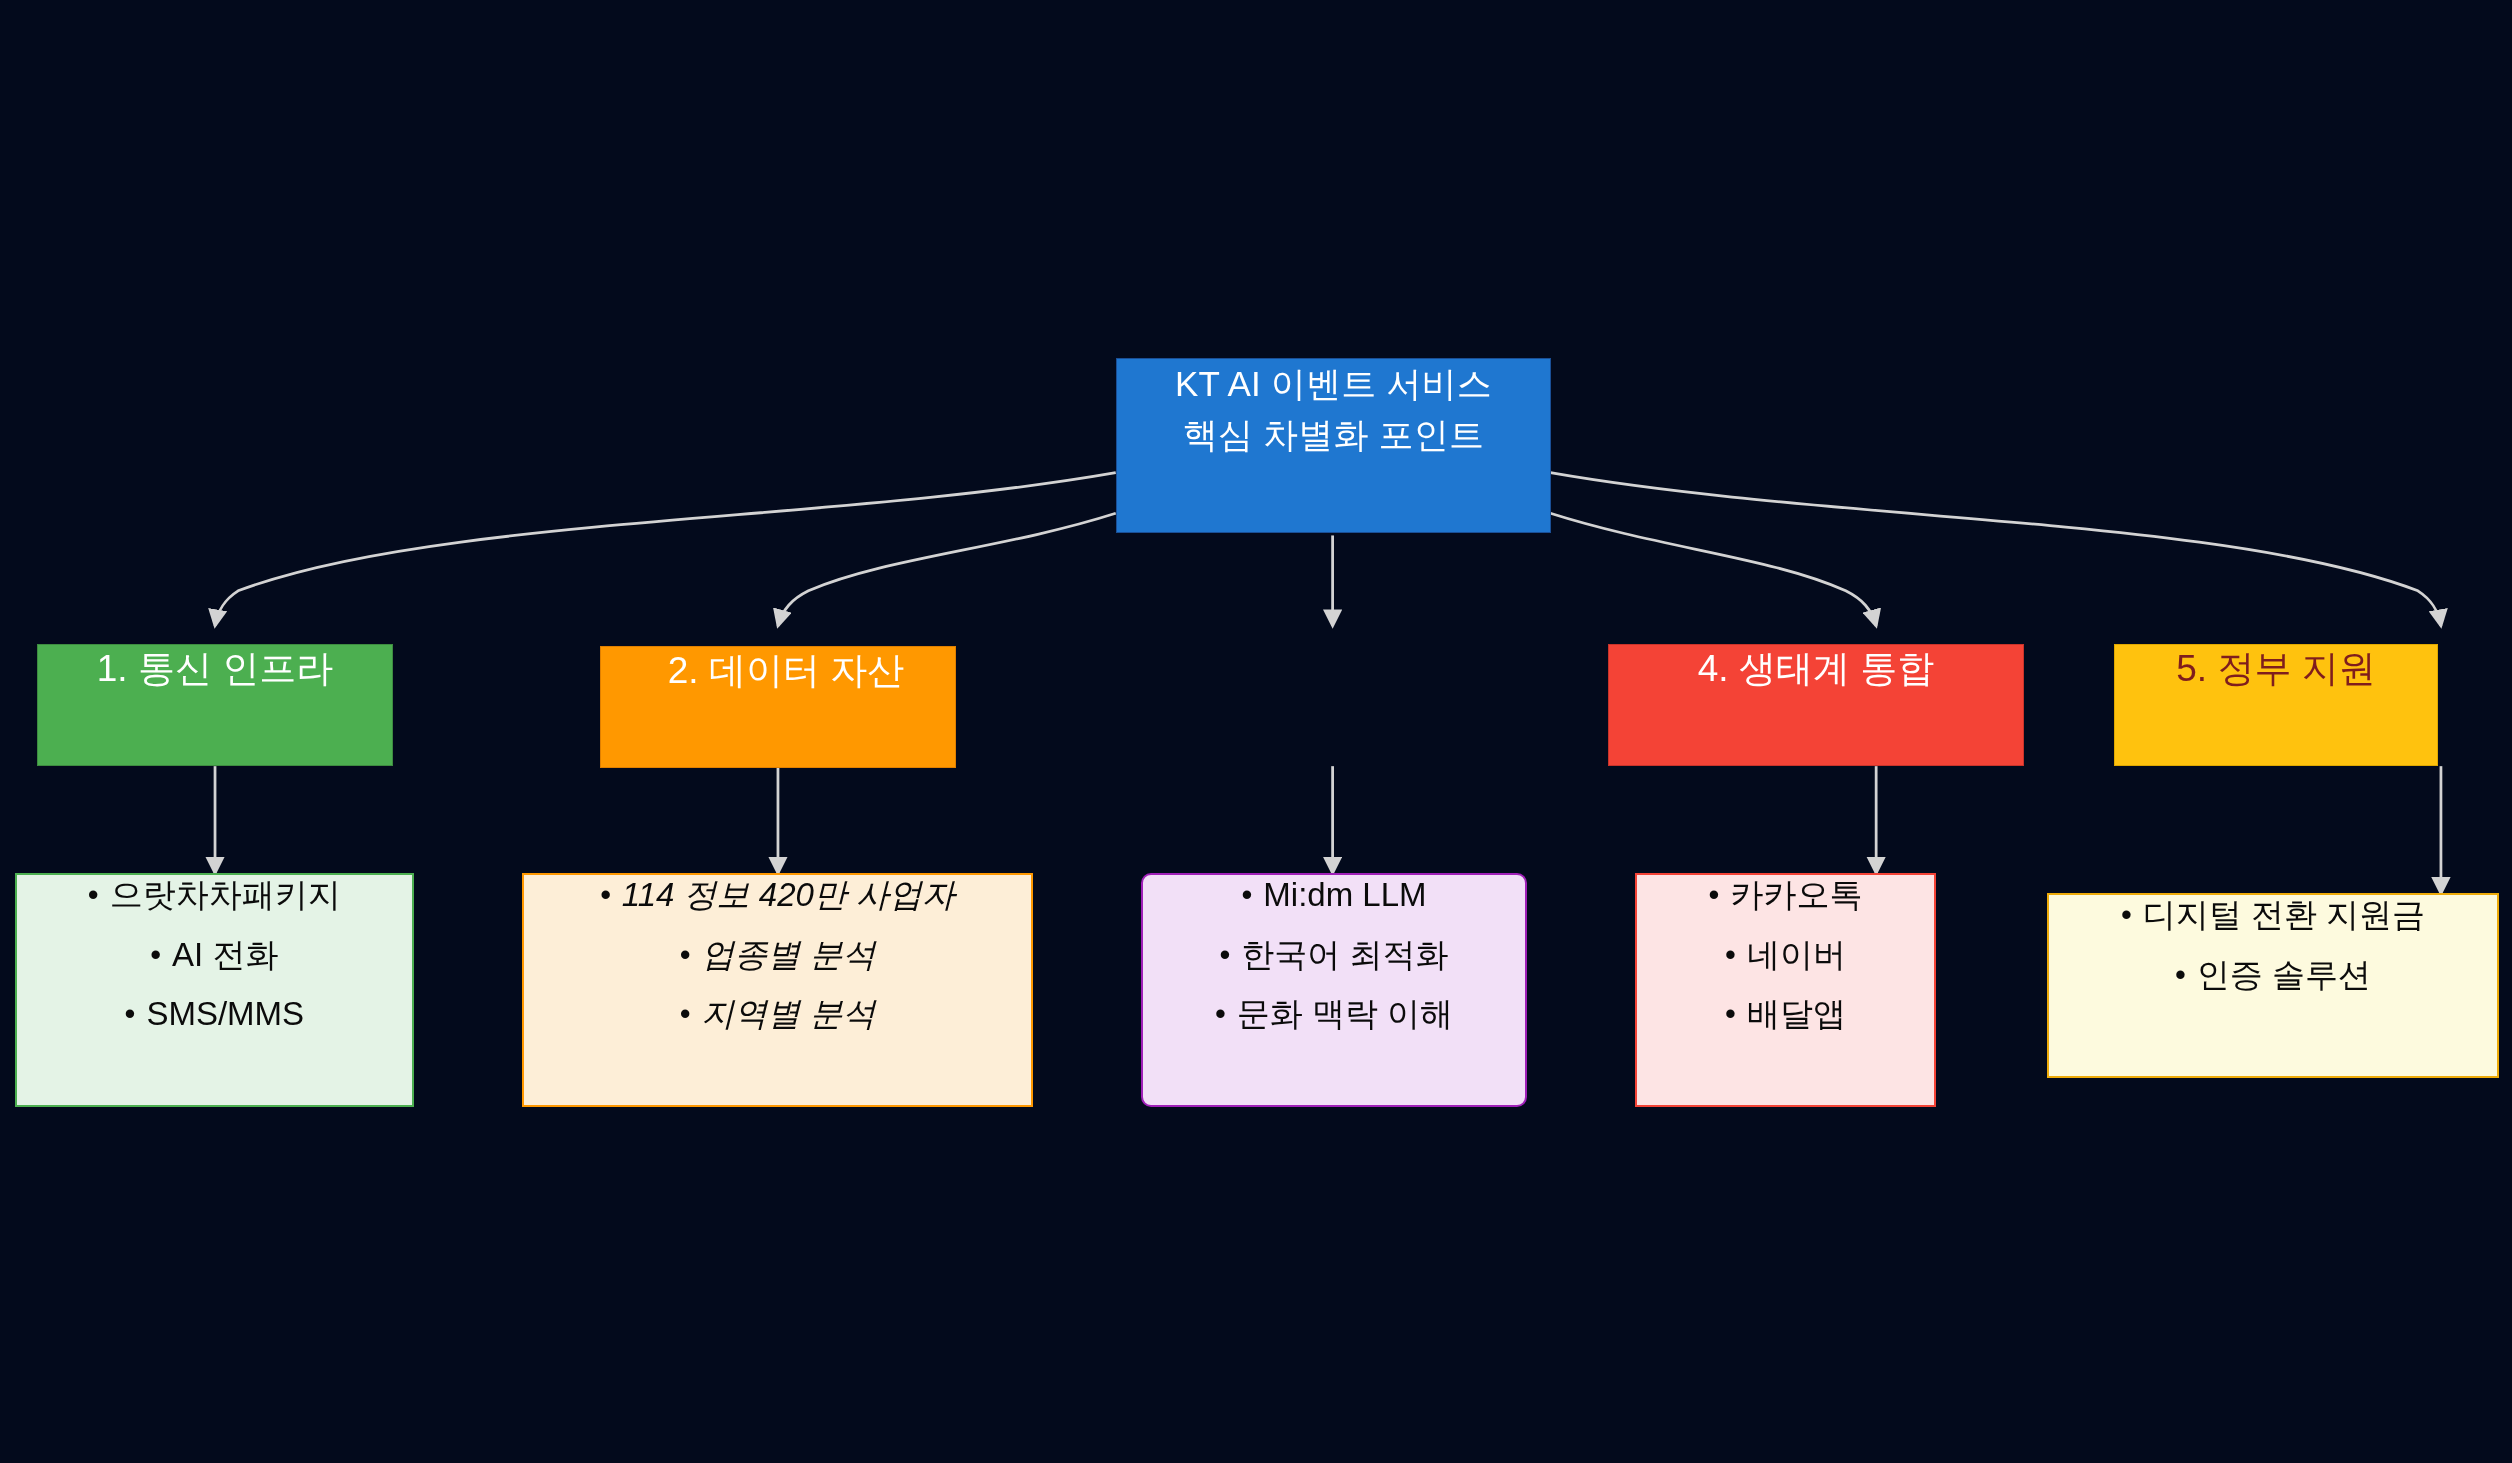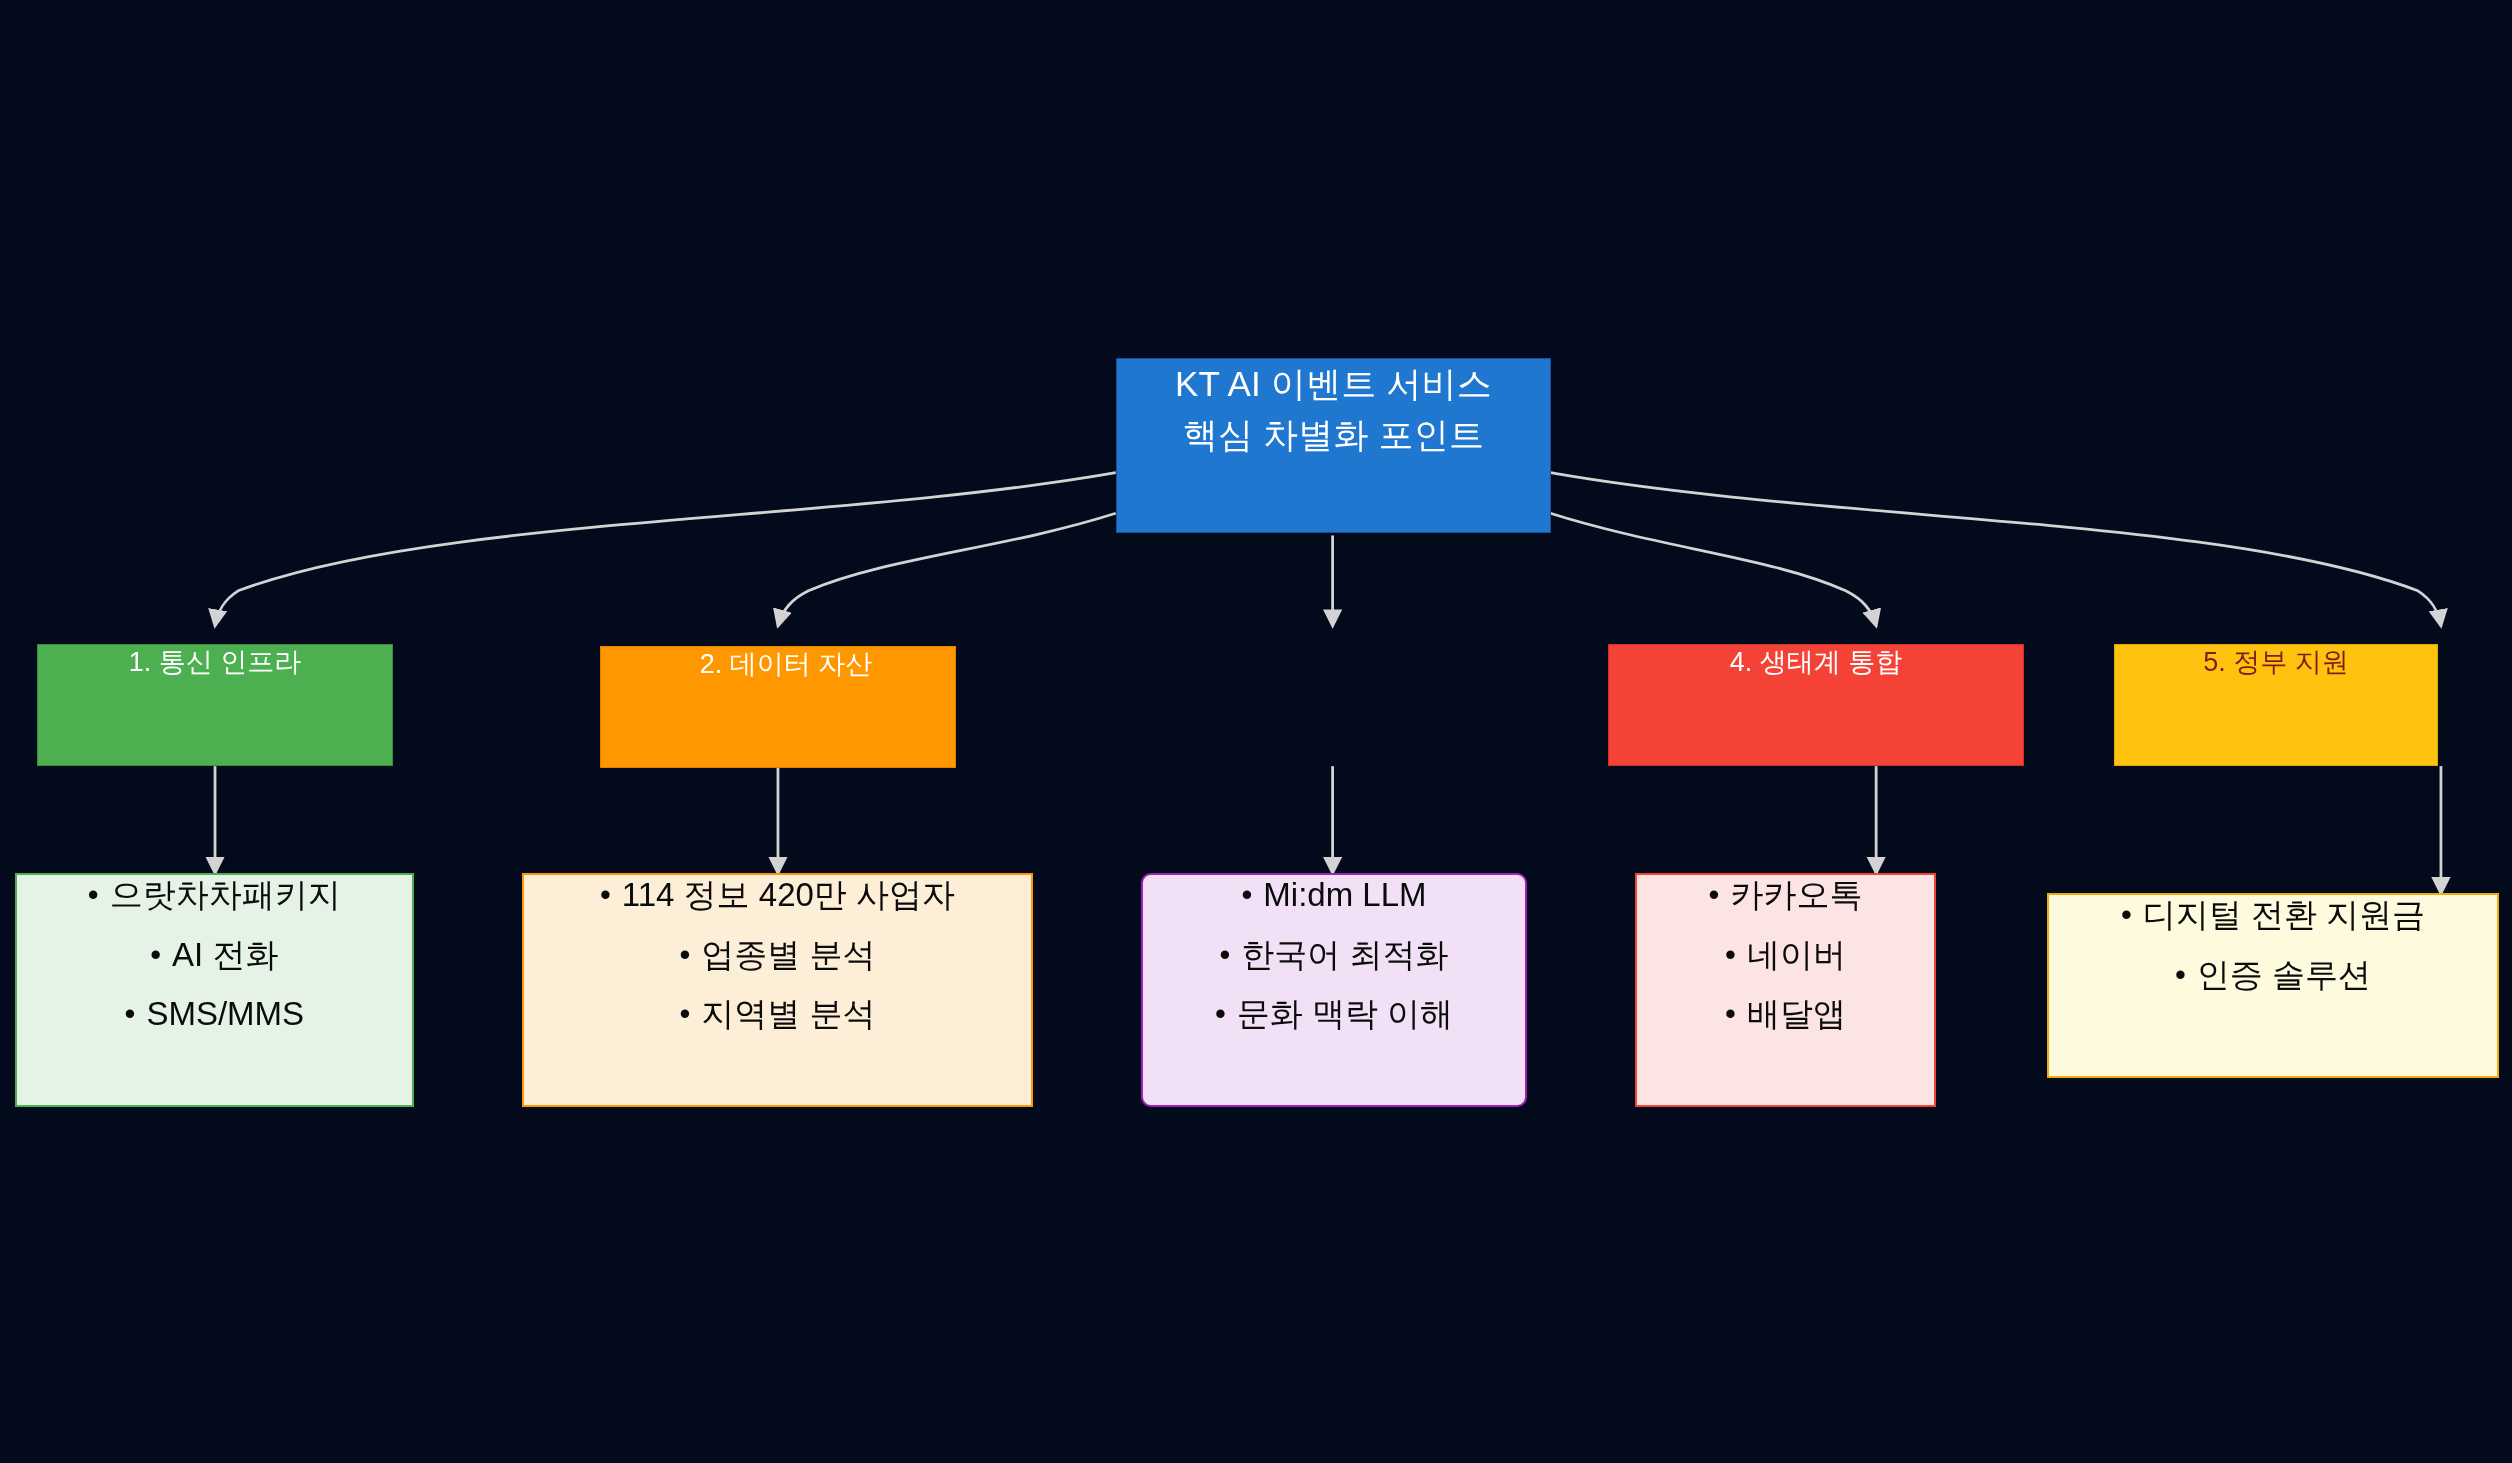--- a/index.html
+++ b/index.html
@@ -38,21 +38,21 @@
     border: 1.8px solid #1a4f96;
     color: #ffffff;
     font-size: 35px;
     line-height: 1.45;
     font-weight: 400;
     letter-spacing: 0.2px;
   }
   .node-cat {
     border-width: 1.8px;
     border-style: solid;
-    font-size: 27px;
+    font-size: 37px;
     font-weight: 400;
     line-height: 1.3;
   }
   .node-detail {
     border-width: 2.8px;
     border-style: solid;
     color: #0b0b0b;
     font-size: 33px;
     line-height: 1.0;
   }
@@ -127,21 +127,21 @@
       <li><span class="dot">•</span><span class="btxt">으랏차차패키지</span></li>
       <li><span class="dot">•</span><span class="btxt">AI 전화</span></li>
       <li><span class="dot">•</span><span class="btxt">SMS/MMS</span></li>
     </ul>
   </div>
 
   <div class="node node-cat" style="left:600px; top:646px; width:356px; height:122px; background:#ff9800; border-color:#e07f00; color:#ffffff;padding-left:16px;">
     <span>2. 데이터 자산</span>
   </div>
 
-  <div class="node node-detail" style="left:522px; top:873px; width:511px; height:234px; background:#fdeed7; border-color:#ff9800;">
+  <div class="node node-detail" style="left:522px; top:873px; width:511px; height:234px; background:#fdeed7; border-color:#ff9800;font-style:italic;">
     <ul class="bullets">
       <li><span class="dot">•</span><span class="btxt">114 정보 420만 사업자</span></li>
       <li><span class="dot">•</span><span class="btxt">업종별 분석</span></li>
       <li><span class="dot">•</span><span class="btxt">지역별 분석</span></li>
     </ul>
   </div>
 
 
   <div class="node node-detail" style="left:1141px; top:873px; width:386px; height:234px; background:#f2e0f7; border-color:#a020b8;border-radius:10px;">
     <ul class="bullets">

